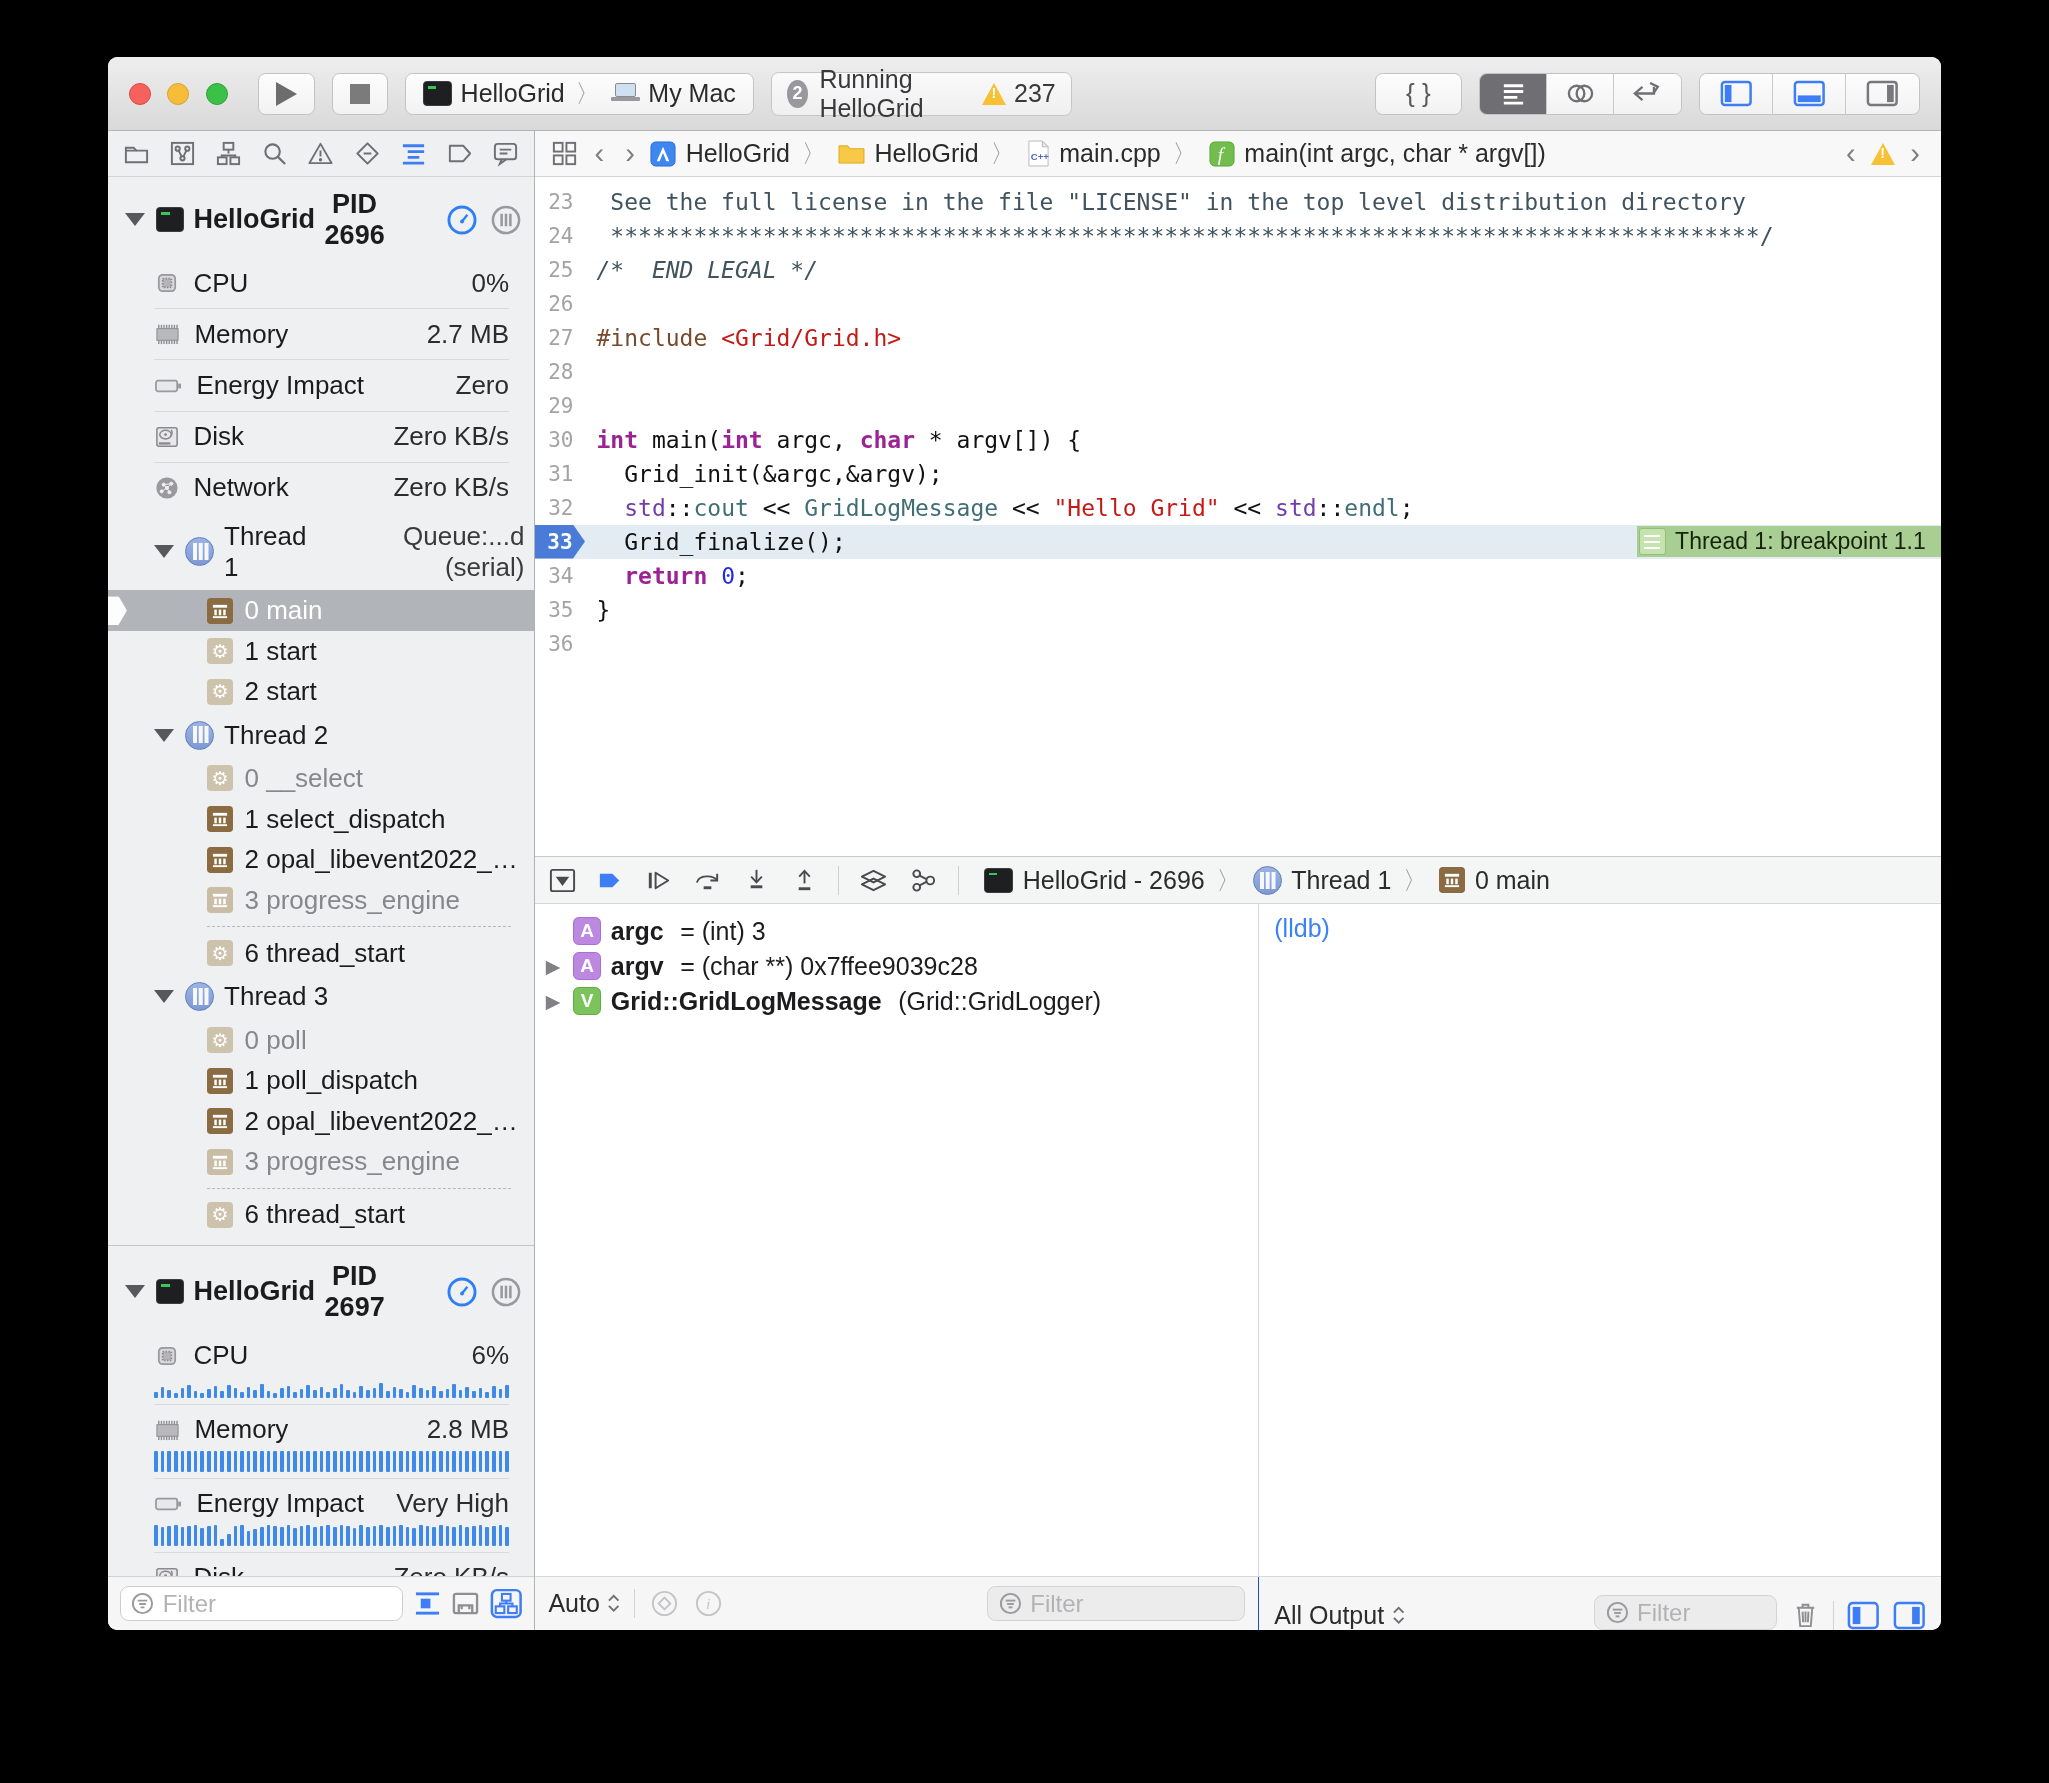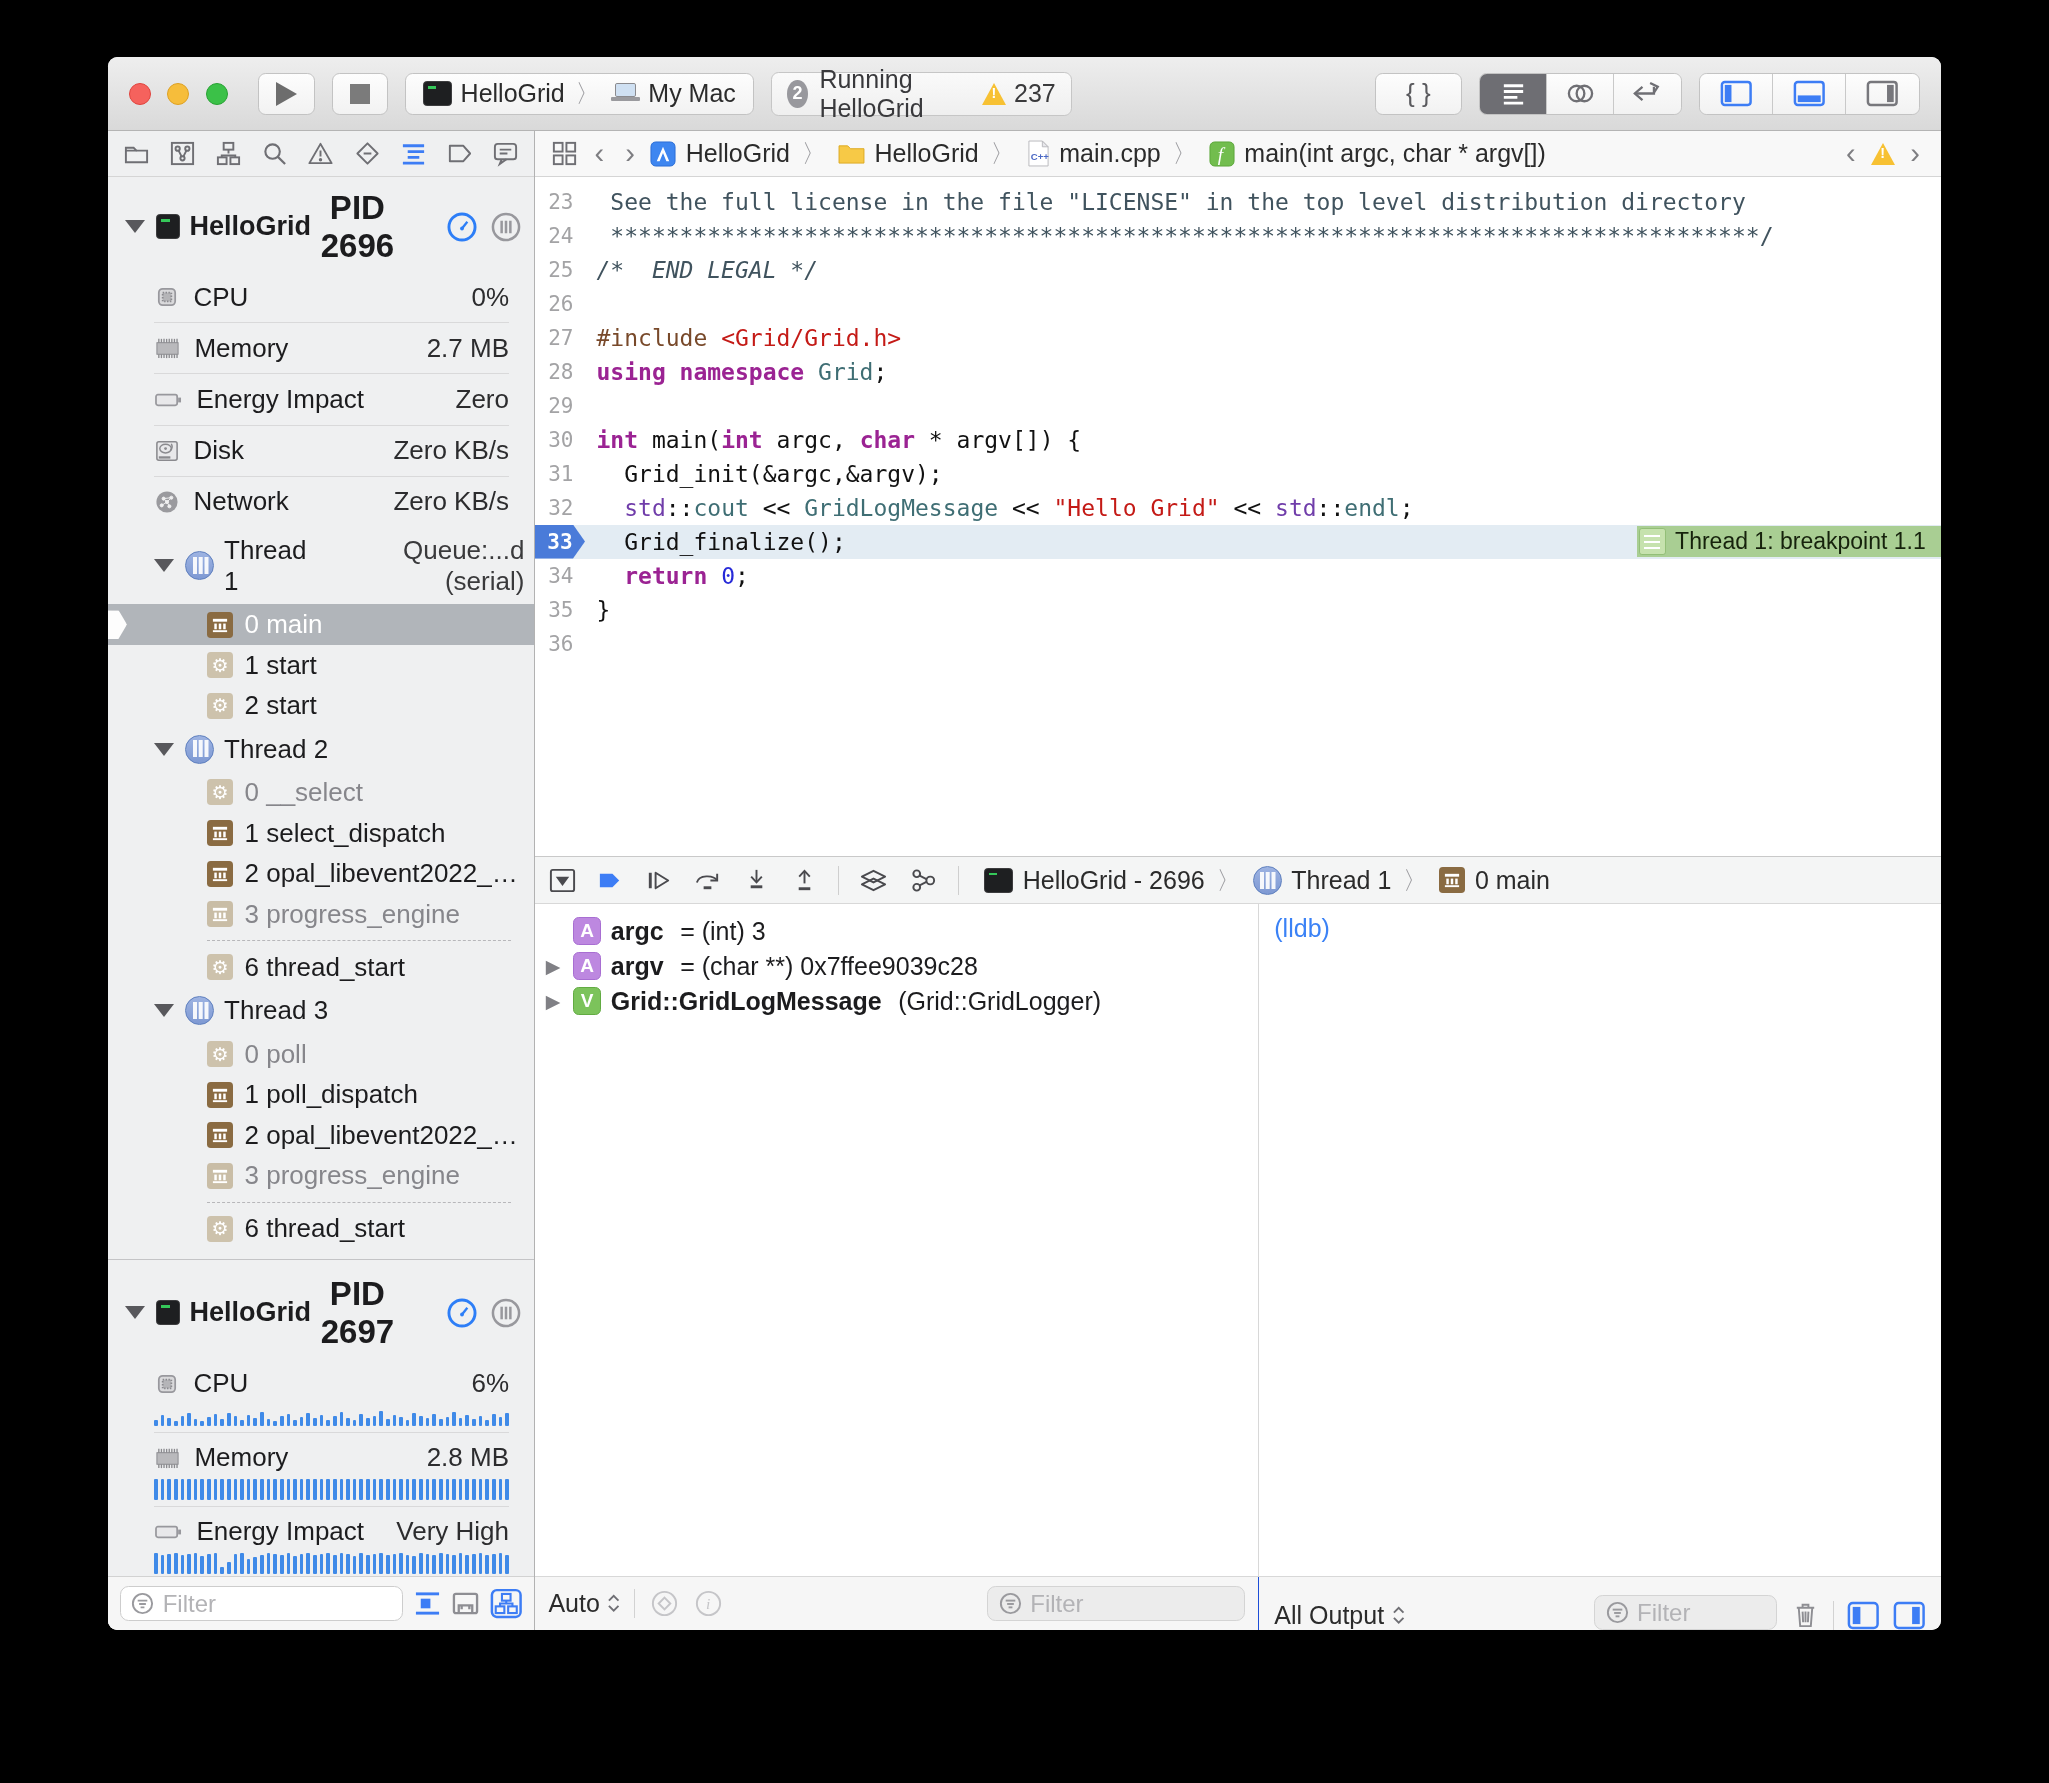--- a/index.html
+++ b/index.html
@@ -46,21 +46,21 @@
   .nav-content{flex:1;overflow:hidden;position:relative;font-size:26px;color:#1c1c1e;}
   .nav-bottom{height:54px;flex:0 0 54px;border-top:1px solid #d2d2d2;background:#f6f6f6;display:flex;align-items:center;padding:0 11.5px;gap:9.6px;}
 
   .filter-field{flex:1;height:35px;background:#fff;border:1px solid #cdcdcd;border-radius:8.6px;display:flex;align-items:center;padding:0 9.6px;gap:7.6px;color:#b3b3b6;font-size:24px;}
   .filter-field.gray{background:#ececec;border-color:#d4d4d4;}
 
   
   .proc-head{display:flex;align-items:center;gap:9.6px;padding:11.5px 13.4px 7.6px 17px;}
   .disc{width:0;height:0;border-left:10.5px solid transparent;border-right:10.5px solid transparent;border-top:13.4px solid #58585c;margin-right:1.9px;}
   .proc-name{font-weight:bold;font-size:27px;}
-  .proc-pid{font-weight:bold;font-size:33px;color:#1c1c1e;}
+  .proc-pid{font-weight:bold;font-size:27px;color:#1c1c1e;}
   .proc-btns{margin-left:auto;display:flex;gap:13.4px;align-items:center;}
   .gauge-row{display:flex;align-items:center;gap:13.4px;padding:9.6px 25px 9.6px 46px;}
   .gauge-row .glabel{font-size:26px;color:#1c1c1e;}
   .gauge-row .gvalue{margin-left:auto;font-size:26px;color:#2c2c2e;}
   .gauge-sep{height:1px;background:#d9d9da;margin:0 25px 0 46px;}
   .bars{display:flex;align-items:flex-end;gap:2.9px;height:21px;margin:-3.8px 25px 5.7px 46px;}
   .bars span{width:4.3px;background:#3f8ae8;border-radius:1px;}
   .thread-head{display:flex;align-items:center;gap:9.6px;padding:7.6px 9.6px 7.6px 46px;}
   .thread-head .tname{font-size:26px;color:#1c1c1e;}
   .thread-head .tdetail{font-size:26px;color:#3a3a3c;text-align:right;}
@@ -878,21 +878,21 @@
         <div class="warn-tri"></div>
         <span class="jb-chev">›</span>
       </div>
 
       <div class="editor" id="editor">
           <div class="code-line"><span class="gutter">23</span><span class="code"><span class="tok-c"> See the full license in the file "LICENSE" in the top level distribution directory</span></span></div>
           <div class="code-line"><span class="gutter">24</span><span class="code"><span class="tok-c"> ***********************************************************************************/</span></span></div>
           <div class="code-line"><span class="gutter">25</span><span class="code"><span class="tok-ci">/*  END LEGAL */</span></span></div>
           <div class="code-line"><span class="gutter">26</span><span class="code"></span></div>
           <div class="code-line"><span class="gutter">27</span><span class="code"><span class="tok-p">#include </span><span class="tok-s">&lt;Grid/Grid.h&gt;</span></span></div>
-          <div class="code-line"><span class="gutter">28</span><span class="code"><span class="tok-k">using namespace </span><span class="tok-y">Grid</span><span class="tok-d">;</span></span></div>
+          <div class="code-line"><span class="gutter">28</span></div>
           <div class="code-line"><span class="gutter">29</span><span class="code"></span></div>
           <div class="code-line"><span class="gutter">30</span><span class="code"><span class="tok-k">int</span><span class="tok-d"> main(</span><span class="tok-k">int</span><span class="tok-d"> argc, </span><span class="tok-k">char</span><span class="tok-d"> * argv[]) {</span></span></div>
           <div class="code-line"><span class="gutter">31</span><span class="code"><span class="tok-d">  Grid_init(&amp;argc,&amp;argv);</span></span></div>
           <div class="code-line"><span class="gutter">32</span><span class="code"><span class="tok-d">  </span><span class="tok-u">std</span><span class="tok-d">::</span><span class="tok-y">cout</span><span class="tok-d"> &lt;&lt; </span><span class="tok-y">GridLogMessage</span><span class="tok-d"> &lt;&lt; </span><span class="tok-s">"Hello Grid"</span><span class="tok-d"> &lt;&lt; </span><span class="tok-u">std</span><span class="tok-d">::</span><span class="tok-y">endl</span><span class="tok-d">;</span></span></div>
           <div class="code-line current"><span class="gutter">33</span><span class="code"><span class="tok-d">  Grid_finalize();</span></span><div class="bp-annot"><span class="aico"><i></i><i></i><i></i></span><span>Thread 1: breakpoint 1.1</span></div></div>
           <div class="code-line"><span class="gutter">34</span><span class="code"><span class="tok-d">  </span><span class="tok-k">return</span><span class="tok-d"> </span><span class="tok-n">0</span><span class="tok-d">;</span></span></div>
           <div class="code-line"><span class="gutter">35</span><span class="code"><span class="tok-d">}</span></span></div>
           <div class="code-line"><span class="gutter">36</span><span class="code"></span></div>
         </div>
 

